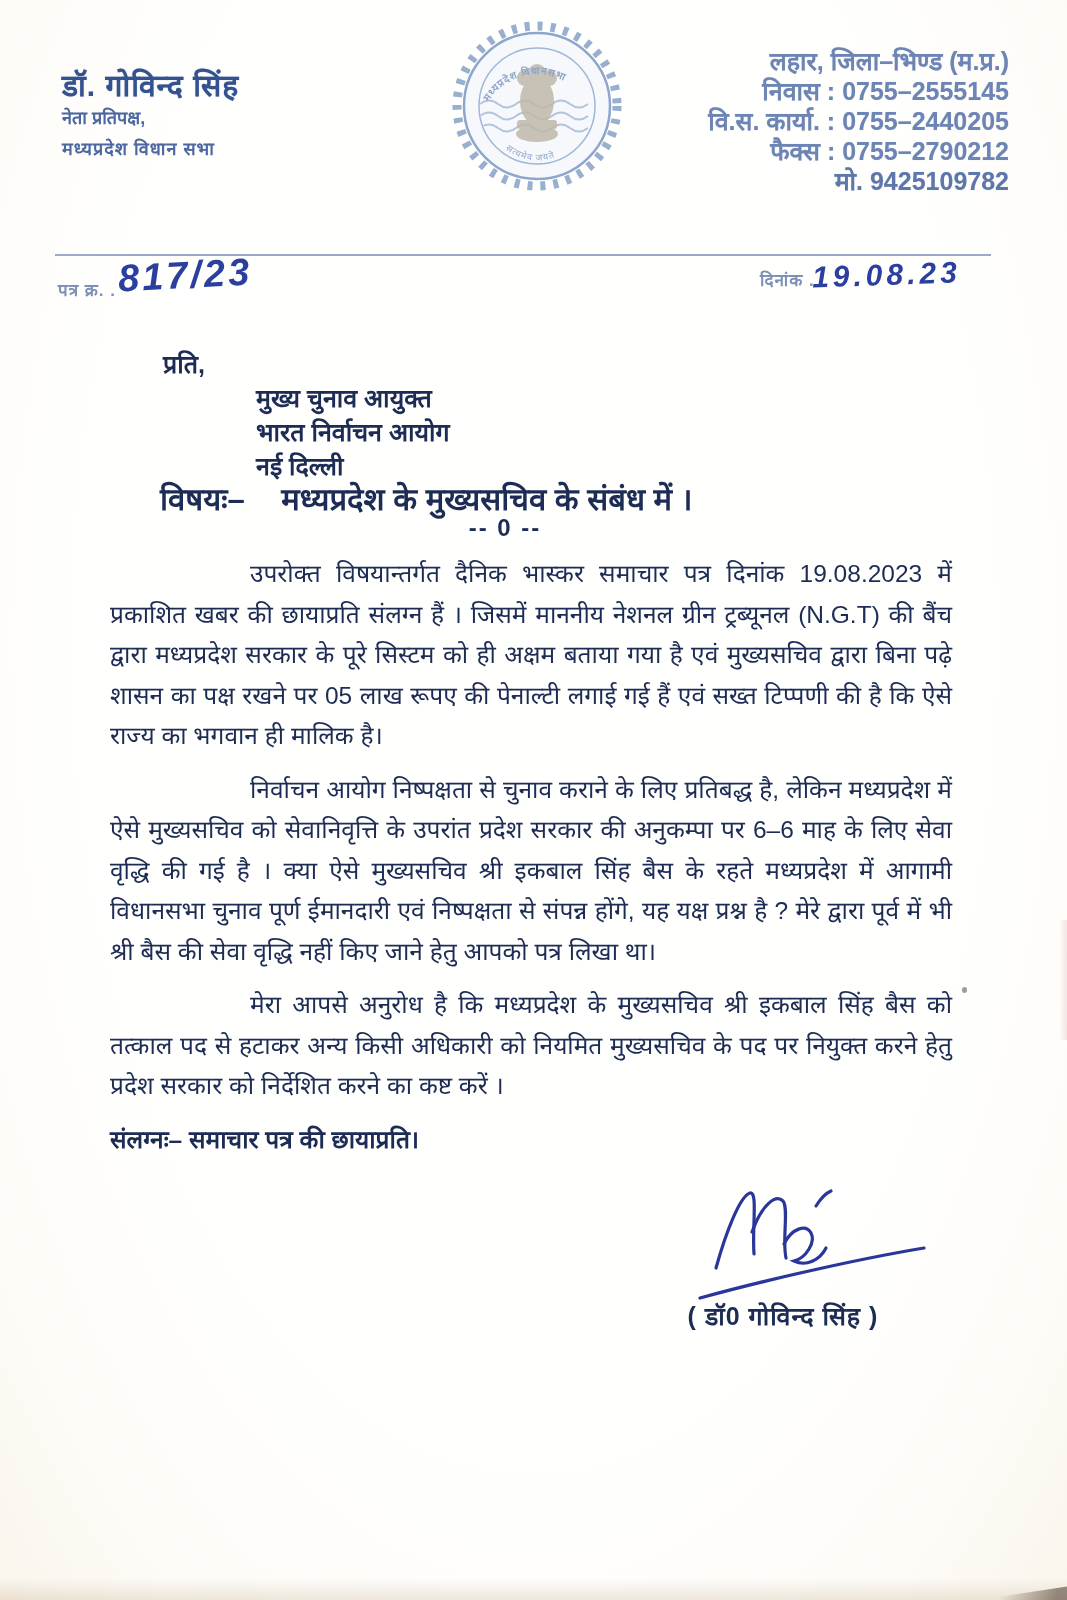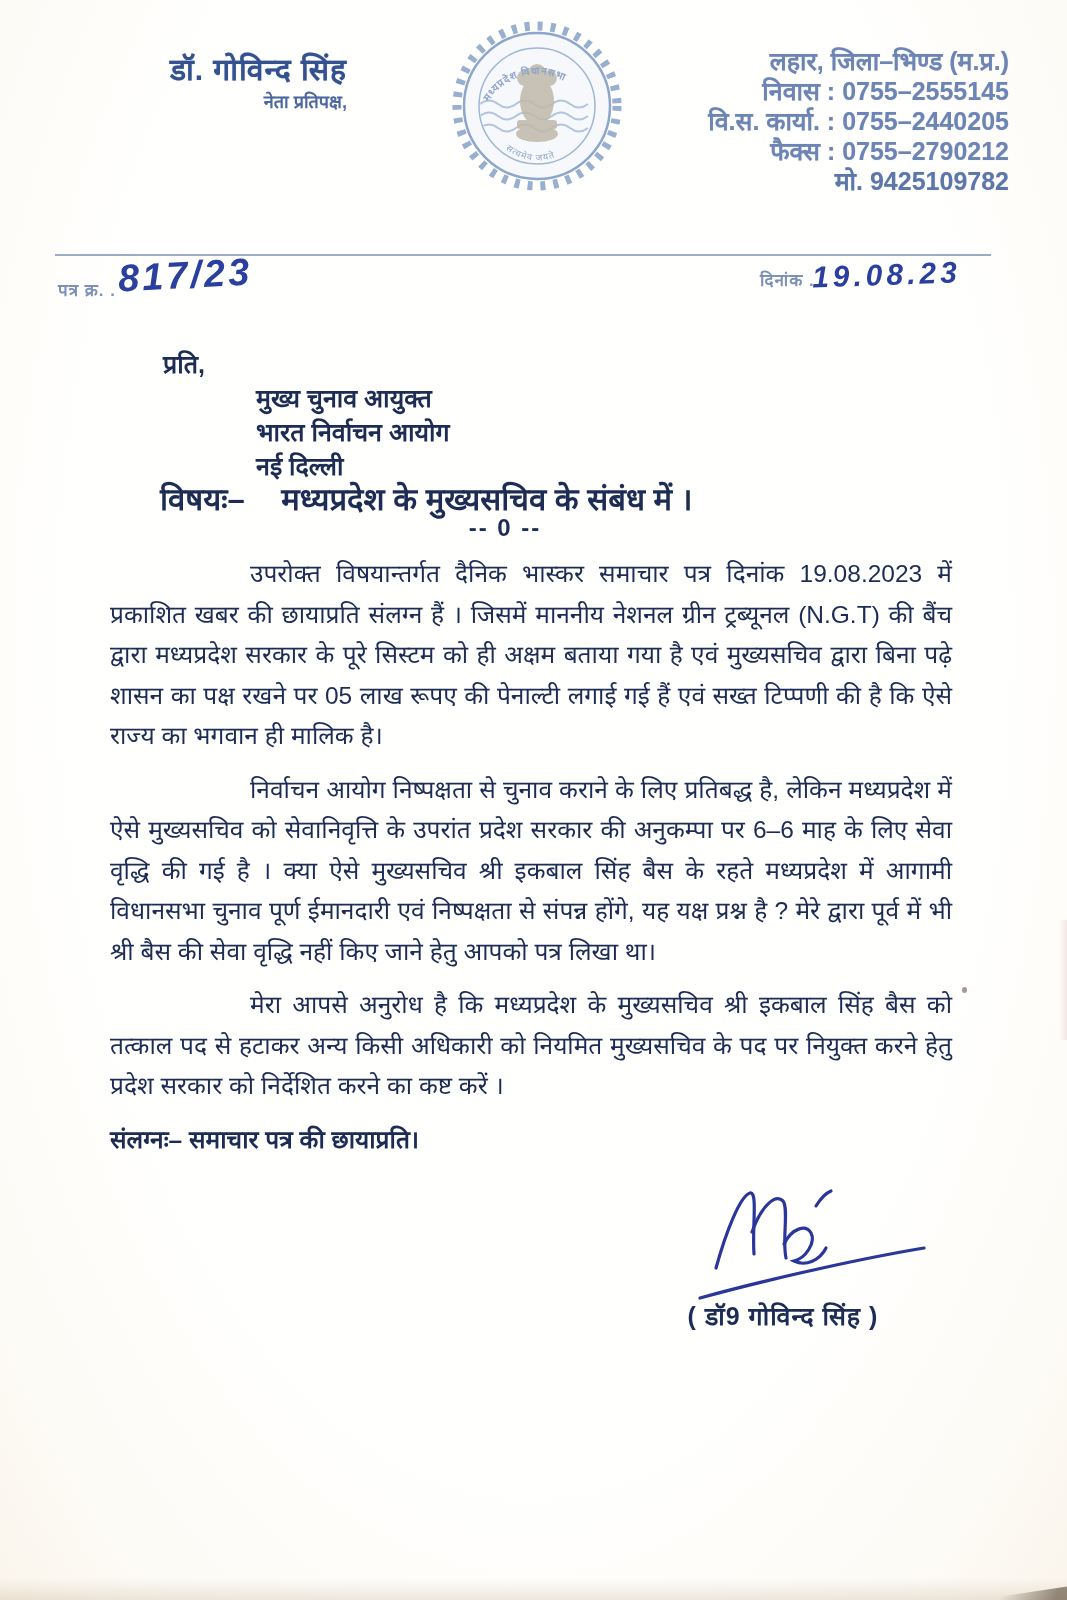--- a/index.html
+++ b/index.html
@@ -29,21 +29,21 @@
   .scan-speck{
     position:absolute;left:962px;top:987px;width:5px;height:6px;
     background:#8d8086;border-radius:50%;opacity:.8;
   }
   .scan-right-smudge{
     position:absolute;right:0;top:920px;width:8px;height:120px;
     background:linear-gradient(to left, rgba(210,160,160,0.25), rgba(210,160,160,0));
   }
   
   .author-block{
-    position:absolute;left:62px;top:48px;width:285px;text-align:right;
+    position:absolute;left:62px;top:64px;width:285px;text-align:left;
   }
   .author-name{
     font-size:30px;font-weight:bold;color:#33528f;letter-spacing:1px;
     text-shadow:0 0 1px rgba(51,82,143,.45);
   }
   .author-title{
     margin-top:0;font-size:18px;color:#4d68a1;font-weight:600;
   }
   .author-org{
     margin-top:7px;font-size:18px;color:#4d68a1;font-weight:600;letter-spacing:1px;
@@ -113,20 +113,21 @@
   }
 </style>
 </head>
 <body>
 
 <div class="page">
 
   <div class="author-block">
     <div class="author-name">डॉ. गोविन्द सिंह</div>
     <div class="author-title">नेता प्रतिपक्ष,</div>
+    <div class="author-org">मध्यप्रदेश विधान सभा</div>
   </div>
 
   <div class="emblem">
     <svg width="178" height="180" viewBox="0 0 178 180">
       <g opacity="0.88">
         <circle cx="89" cy="90" r="80" fill="none" stroke="#8aa4c9" stroke-width="9" stroke-dasharray="5 8"></circle>
         <circle cx="89" cy="90" r="73" fill="#f5f8fc" stroke="#7e9ac4" stroke-width="2.5"></circle>
         <circle cx="89" cy="90" r="58" fill="none" stroke="#94acd0" stroke-width="1.5"></circle>
         <defs>
           <clipPath id="sealClip">
@@ -198,20 +199,20 @@
     <svg width="240" height="125" viewBox="0 0 240 125">
       <g fill="none" stroke="#2a3699" stroke-width="3.2" stroke-linecap="round">
         <path d="M24 88 C34 52 48 16 58 13 C66 11 60 48 62 74"></path>
         <path d="M60 52 C70 24 84 14 91 21 C97 28 90 60 94 78"></path>
         <path d="M92 64 C100 48 114 44 119 53 C124 62 114 78 102 81 C114 87 128 80 134 68"></path>
         <path d="M124 26 C129 18 134 13 139 11"></path>
         <path d="M8 118 C66 102 160 80 232 68"></path>
       </g>
     </svg>
   </div>
-  <div class="signatory-name">( डॉ9 गोविन्द सिंह )</div>
+  <div class="signatory-name">( डॉ0 गोविन्द सिंह )</div>
 
   <div class="scan-right-smudge"></div>
   <div class="scan-speck"></div>
   <div class="scan-bottom-shade"></div>
   <div class="scan-corner-wedge"></div>
 
 </div>
 
 </body></html>

